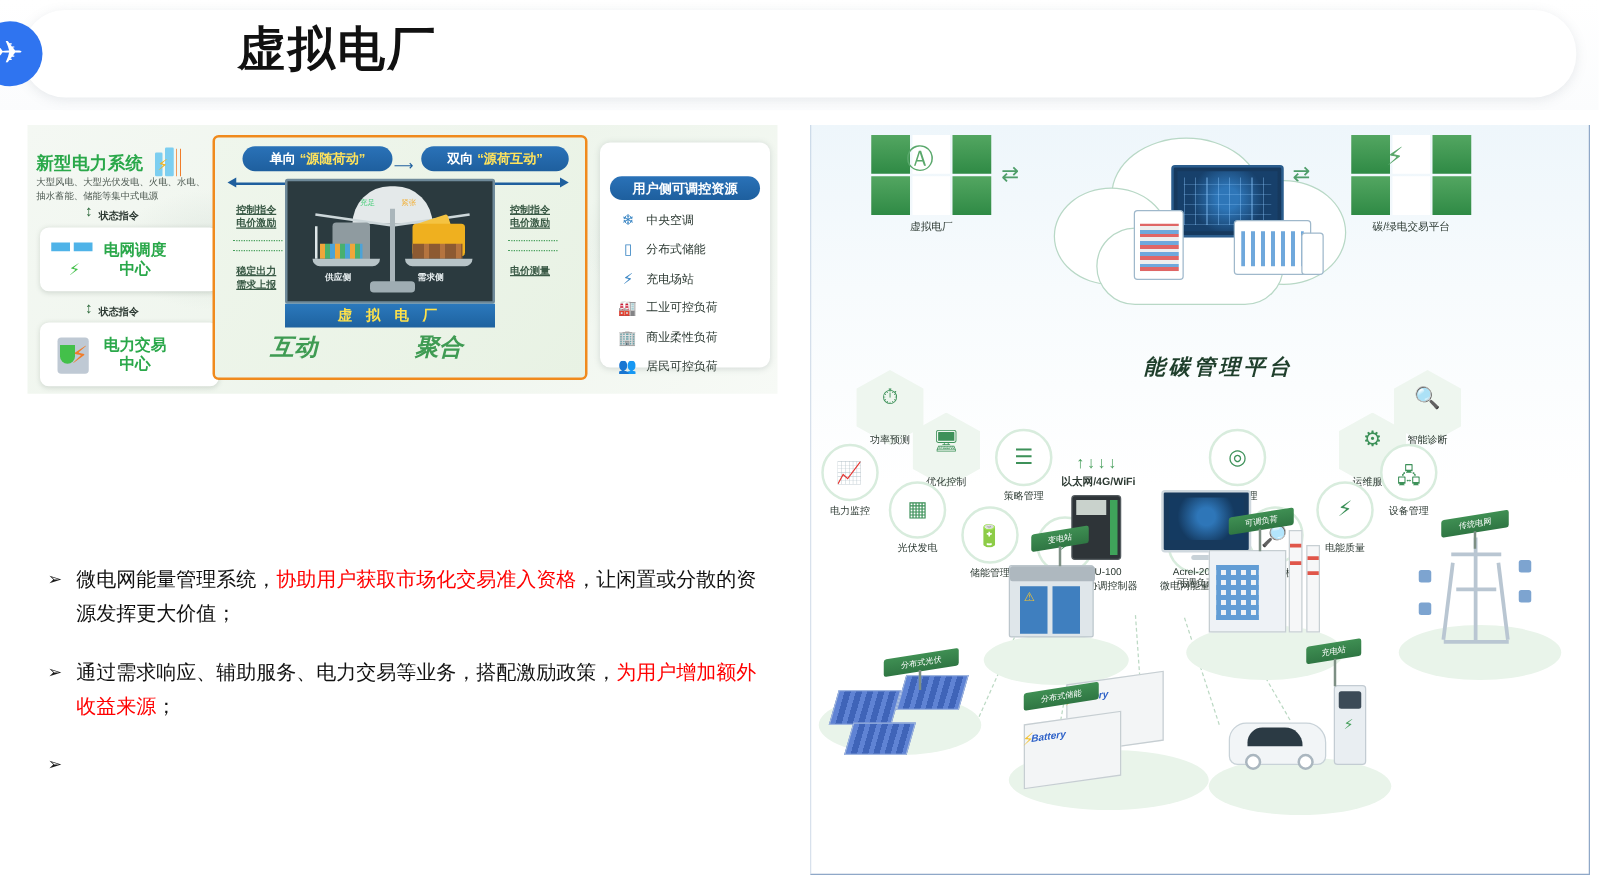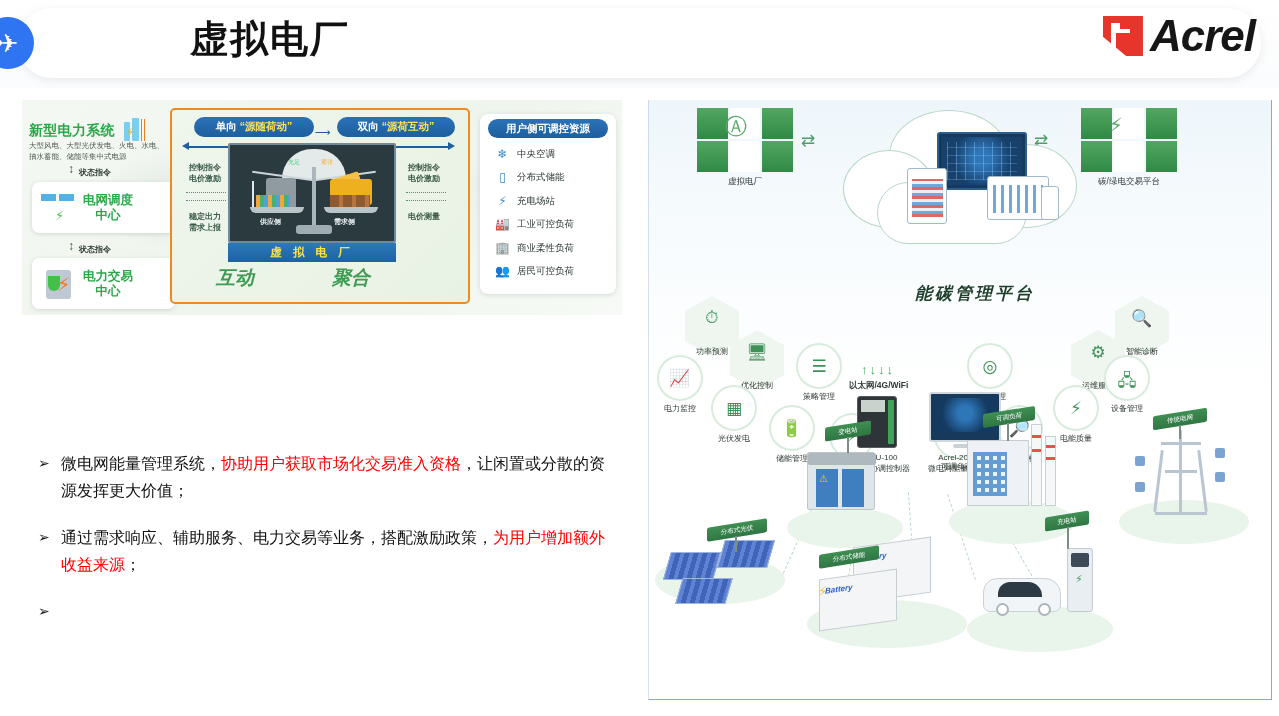--- a/index.html
+++ b/index.html
@@ -147,29 +147,29 @@
      background:repeating-linear-gradient(90deg,#8d5a32 0 9px,#b5743f 9px 13px);}
   .vpp-img .lbl{position:absolute;font-size:7px;color:#e7eef0;font-weight:bold;}
   .vpp-img .lblL{left:30px;top:72px;}
   .vpp-img .lblR{left:104px;top:72px;}
   .vpp-banner {
     position:absolute; left:56px; top:133px; width:168px; height:19px;
     background:linear-gradient(180deg,#2b79bd,#1e629f);
     color:#ffe24a; font-size:11.5px; font-weight:bold;
     display:flex; align-items:center; justify-content:center; letter-spacing:4px;
   }
-  .mini-label{position:absolute;font-size:8px;color:#3a5a46;line-height:11px;font-weight:bold;}
+  .mini-label{position:absolute;font-size:8px;color:#3a5a46;line-height:11px;font-weight:bold;text-decoration:underline;}
   .dotted-arrow{position:absolute;height:0;border-top:1.6px dotted #49a05e;}
   .calli{position:absolute;font-size:19px;font-weight:bold;color:#3f9b53;
     font-family:"DejaVu Serif","Liberation Serif",serif; font-style:italic;}
 
   .res-card {
     position:absolute; left:458px; top:14px; width:136px; height:180px;
     background:#fff; border-radius:8px; box-shadow:0 1px 5px rgba(90,110,110,.22);
-    padding:5px 8px;
+    padding:27px 8px;
   }
   .res-head {
     height:19px; border-radius:10px; background:linear-gradient(180deg,#2a72b8,#1e5f9e);
     color:#fff; font-size:10.5px; font-weight:bold;
     display:flex;align-items:center;justify-content:center;
   }
   .res-item{display:flex;align-items:center;gap:7px;margin-top:8.5px;padding-left:7px;}
   .res-item .ri{width:15px;height:15px;color:#3b86c4;font-size:12px;line-height:15px;text-align:center;}
   .res-item .rt{font-size:9.5px;color:#2d3a33;}
 
@@ -274,29 +274,20 @@
 <body>
 
 <div class="page">
 
   <div class="header">
     <div class="header-plate"></div>
     <div class="badge-circle">
       <span class="glyph">✈</span>
     </div>
     <div class="page-title">虚拟电厂</div>
-    <div class="logo">
-      <div class="logo-mark">
-        <span class="sq-red"></span>
-          <span class="sq-white"></span>
-          <span class="sq-inner"></span>
-          <span class="nub"></span>
-      </div>
-      <div class="logo-text">Acrel</div>
-    </div>
   </div>
 
   <div class="left-diagram">
     <div class="map-ghost"></div>
 
     <div class="nps-title">新型电力系统</div>
     <div class="nps-icon">
       <span class="stack s1"></span>
         <span class="stack s2"></span>
       <span class="bolt">⚡</span>

